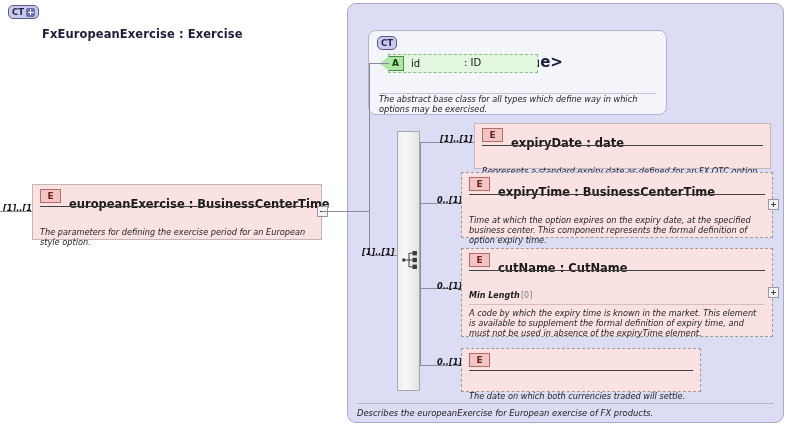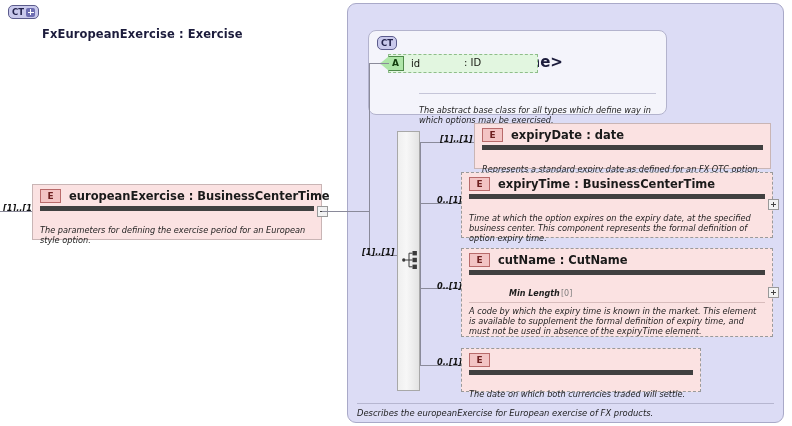--- a/index.html
+++ b/index.html
@@ -111,22 +111,21 @@
     box-sizing: border-box;
   }
   .ct-inner-desc {
     position: absolute;
     left: 10px; right: 10px; top: 62px;
     font-size: 8.2px;
     font-style: italic;
     color: #1d1d1d;
     line-height: 10px;
     border-top: 1px solid #c5c5d8;
-    padding-top: 11px;
-    margin-left: 40px;
+    padding-top: 0;
   }
 
   
   .attr-box {
     position: absolute;
     left: 388px; top: 54px;
     width: 150px; height: 19px;
     background: #e2f6e0;
     border: 1px dashed #8fbd8a;
     box-sizing: border-box;
@@ -196,48 +195,48 @@
     border: 1px solid #b86a6a;
     box-sizing: border-box;
     font-size: 9px;
     font-weight: bold;
     color: #6d1f1f;
     text-align: center;
     line-height: 12px;
   }
   .el-title {
     position: absolute;
-    left: 36px; top: 4px;
+    left: 36px; top: 12px;
     font-size: 11.5px;
     font-weight: bold;
     color: #1a1a1a;
     white-space: nowrap;
   }
   .el-body {
     position: relative;
     margin: 0 7px;
-    border-top: 5px solid #404040;
-    padding-top: 14px;
+    border-top: 1px solid #404040;
+    padding-top: 20px;
     padding-bottom: 3px;
   }
   .el-desc {
     font-size: 8.2px;
     font-style: italic;
     color: #1d1d1d;
     line-height: 10.2px;
   }
   .facets {
     font-size: 8px;
     font-style: italic;
     color: #1d1d1d;
     line-height: 10.5px;
     margin-bottom: 2px;
   }
   .facet-row { white-space: nowrap; }
-  .facet-label { display: inline-block; width: 52px; font-weight: bold; font-style: italic; margin-left: 40px; }
+  .facet-label { display: inline-block; width: 52px; font-weight: bold; font-style: italic; }
   .facet-val { color: #7d7d7d; font-style: normal; }
   .facet-sep {
     border-bottom: 1px solid #d8bcbc;
     margin-top: 2px;
     margin-bottom: 3px;
   }
 
   
   .card {
     position: absolute;

